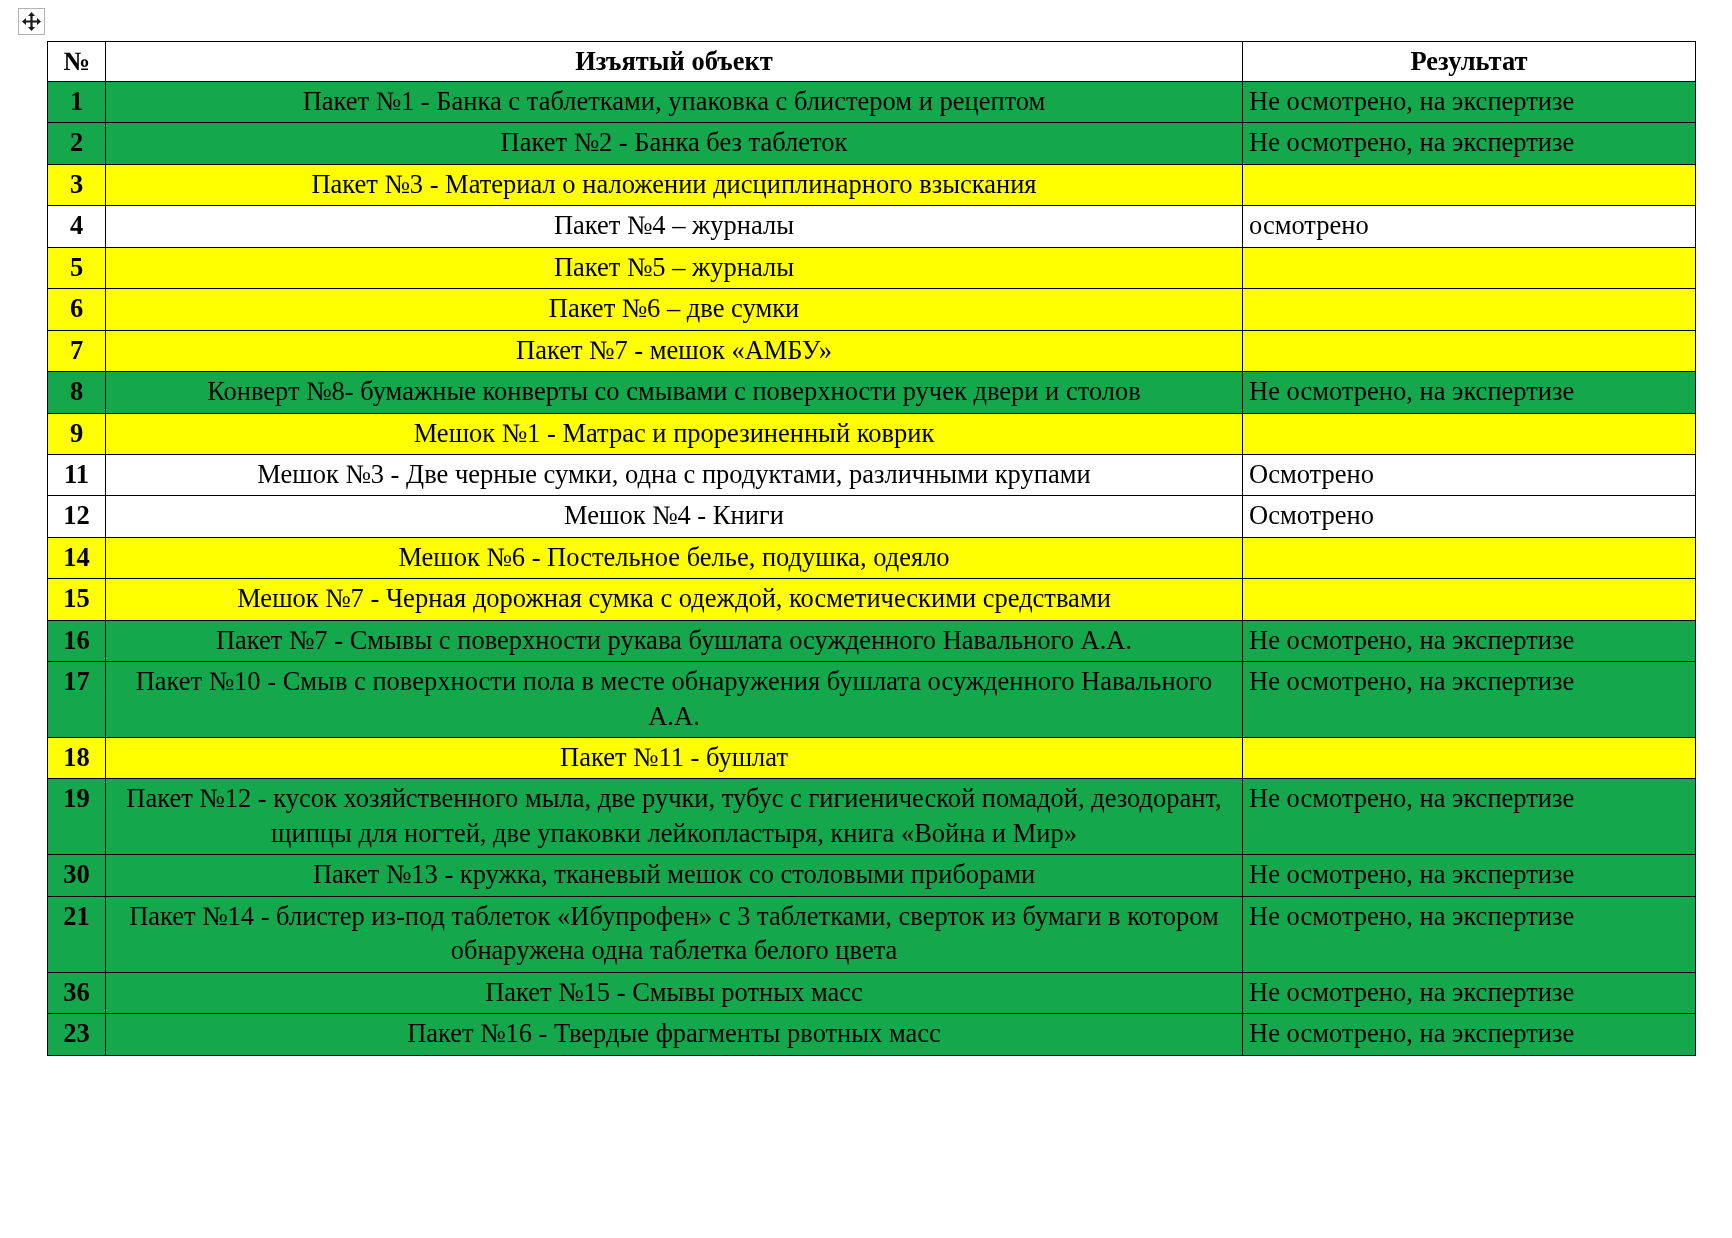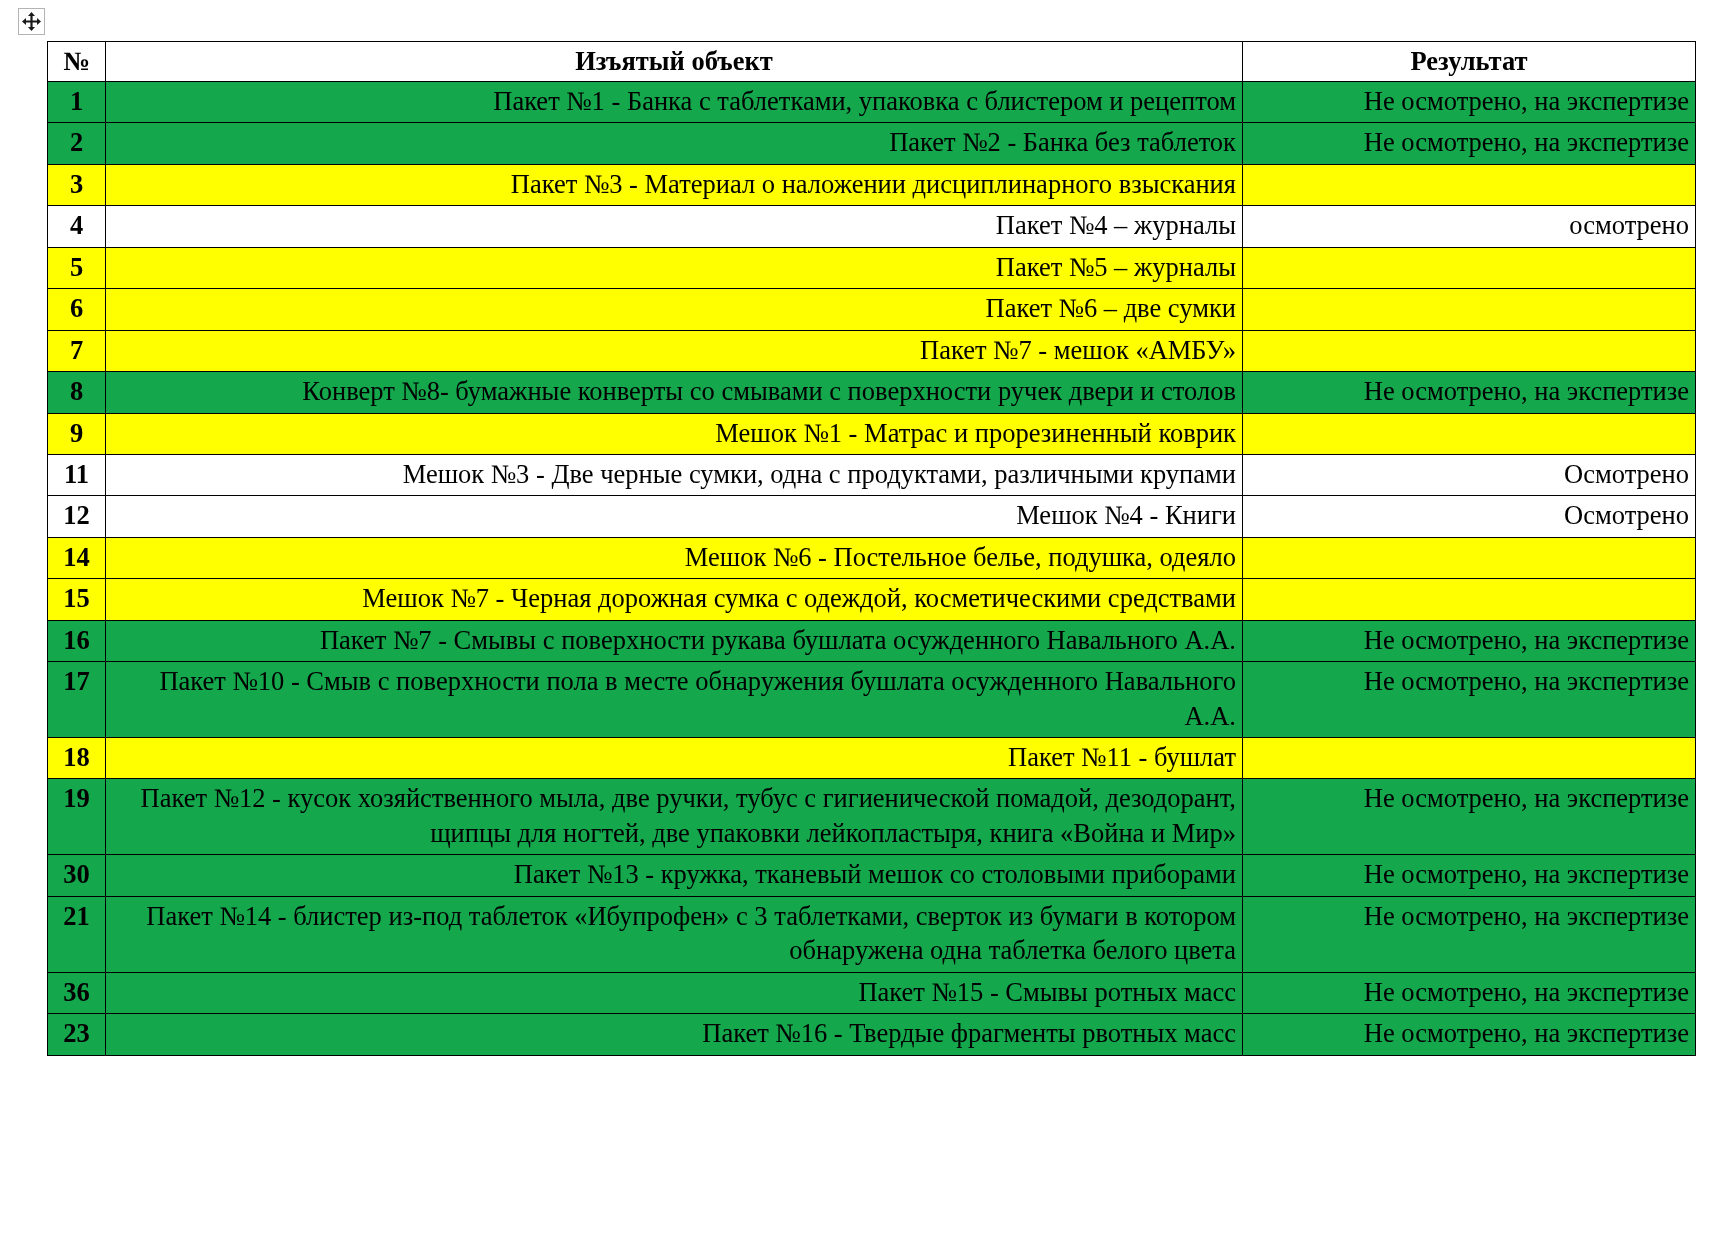--- a/index.html
+++ b/index.html
@@ -79,25 +79,25 @@
 
   
   td.num {
     text-align: center;
     font-weight: bold;
     font-size: 27px;
     padding-left: 2px;
     padding-right: 2px;
   }
   td.object {
-    text-align: right;
+    text-align: center;
     padding-left: 11px;
   }
   td.result {
-    text-align: right;
+    text-align: left;
   }
 
   
   tr.fill-green  > td { background: #14a74c; }
   tr.fill-yellow > td { background: #ffff00; }
   tr.fill-white  > td { background: #ffffff; }
 </style>
 </head>
 <body>
 

